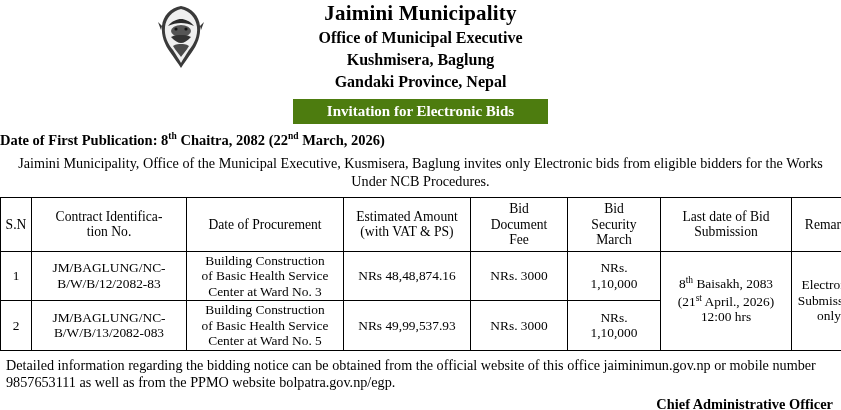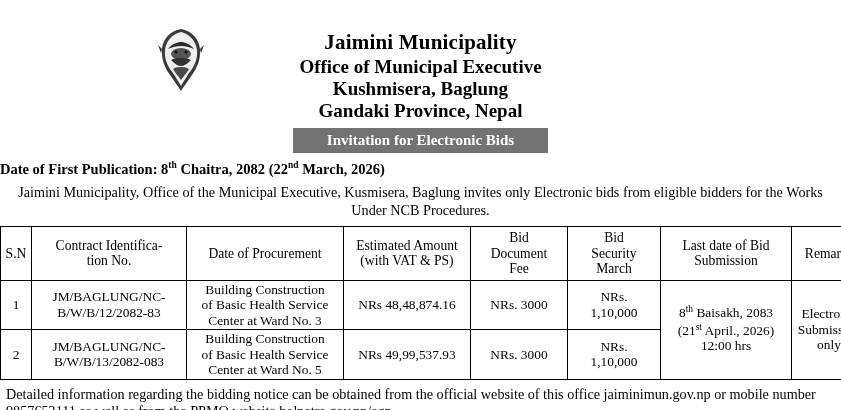--- a/index.html
+++ b/index.html
@@ -19,50 +19,48 @@
     width: 841px;
     height: 410px;
     padding: 0;
     box-sizing: border-box;
   }
 
   
   .header {
     position: relative;
     text-align: center;
-    padding-top: 6px;
-    margin-top: 23px;
   }
   .emblem {
     position: absolute;
     left: 150px;
     top: 4px;
     width: 62px;
     height: 66px;
   }
   .org-title {
     font-size: 21px;
     font-weight: bold;
     line-height: 26px;
     letter-spacing: 0.2px;
   }
   .org-sub {
-    font-size: 19px;
+    font-size: 16px;
     font-weight: bold;
     line-height: 21px;
     margin-top: 1px;
   }
 
   .banner-wrap {
     margin-top: 7px;
     text-align: center;
   }
   .banner {
     display: inline-block;
-    background: #737373;
+    background: #4d7c0f;
     color: #ffffff;
     font-size: 15px;
     font-weight: bold;
     padding: 3px 34px 4px 34px;
     line-height: 18px;
   }
 
   .pub-date {
     text-align: left;
     font-size: 14.5px;

